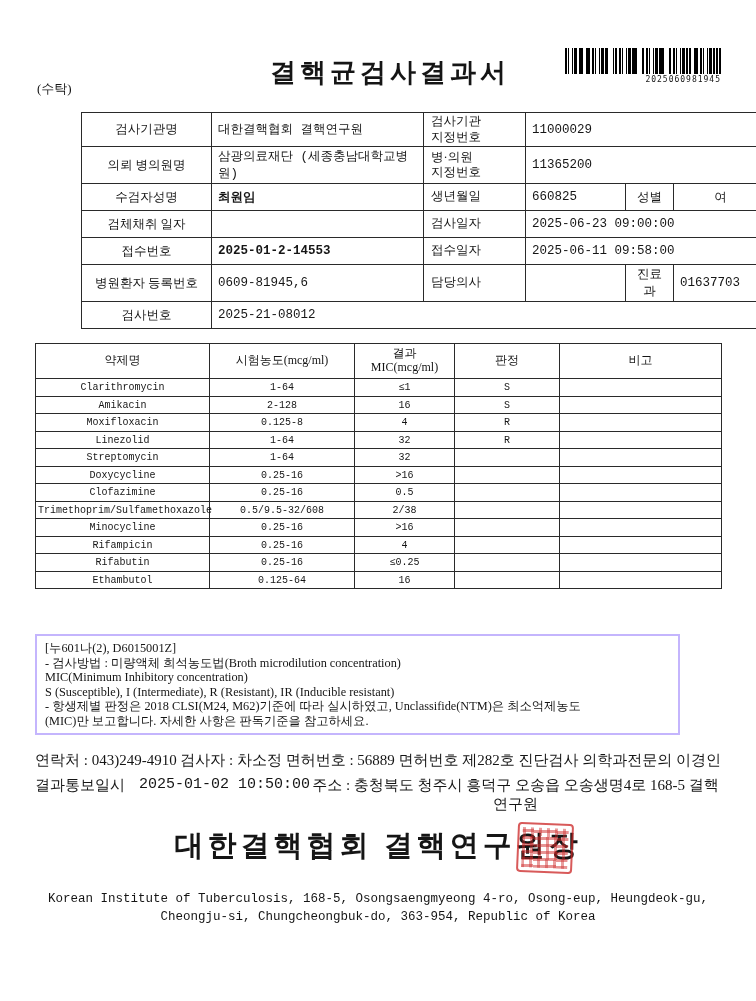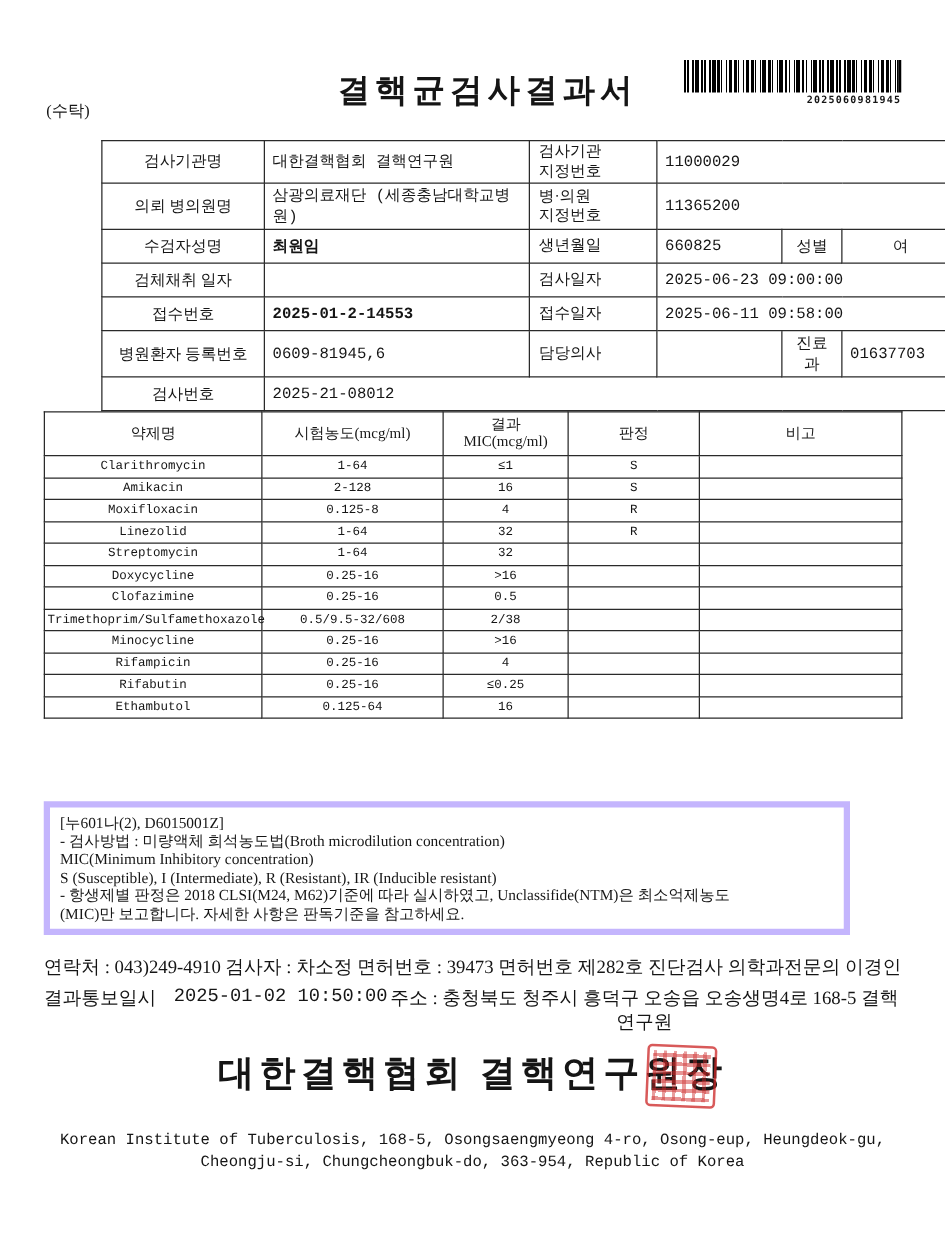--- a/index.html
+++ b/index.html
@@ -8,21 +8,21 @@
     font-family:"Liberation Serif","DejaVu Serif",serif;
     -webkit-font-smoothing:antialiased;
   }
   .page{position:relative;width:756px;height:1001px;padding:0 35px;box-sizing:border-box;overflow:hidden;}
 
   
   .header{position:relative;height:48px;margin-top:54px;}
   .consign{position:absolute;left:2px;bottom:4px;font-size:13px;}
   .title{position:absolute;left:50%;transform:translateX(-50%);bottom:0;margin:12px;
          font-size:26px;font-weight:bold;letter-spacing:4px;white-space:nowrap;}
-  .barcode-wrap{position:absolute;right:0;top:-6px;width:174px;font-weight:bold;}
+  .barcode-wrap{position:absolute;right:0;top:-6px;width:156px;}
   .barcode-bars{height:26px;background:
       repeating-linear-gradient(90deg,
         #000 0 2px,#fff 2px 3px,
         #000 3px 4px,#fff 4px 7px,
         #000 7px 8px,#fff 8px 9px,
         #000 9px 12px,#fff 12px 13.5px);
       border-right:2px solid #000;}
   .barcode-num{font-size:8px;text-align:right;letter-spacing:1px;
       font-family:"DejaVu Sans Mono",monospace;margin-top:1px;}
 
@@ -31,27 +31,27 @@
   .info{margin-top:10px;margin-left:46px;}
   .info td{border:1px solid #2a2a2a;font-size:12.5px;padding:1px 6px;vertical-align:middle;}
   .info .lbl{text-align:center;}
   .info .lbl2{text-align:left;padding-left:7px;line-height:1.25;}
   .info .val{font-family:"Liberation Mono","DejaVu Sans Mono",monospace;font-size:12.5px;text-align:left;}
   .info .ctr{text-align:center;}
   .bold{font-weight:bold;}
   .pre{white-space:pre-line;}
   .r30{height:30px;}.r32{height:32px;}.r33{height:33px;}.r27{height:27px;}.r36{height:36px;}
 
-  .drugs{border-radius:14px;}
+  .drugs{margin-top:14px;border-radius:14px;}
   .drugs th{border:1px solid #2a2a2a;font-size:12px;font-weight:normal;padding:2px;height:30px;line-height:1.15;}
   .drugs td{border:1px solid #2a2a2a;font-size:10px;text-align:center;padding:0 2px;height:16.5px;
       font-family:"Liberation Mono","DejaVu Sans Mono",monospace;}
 
   
-  .notes{margin-top:66px;width:645px;border:5px solid #c4b5fd;box-sizing:border-box;
+  .notes{margin-top:45px;width:645px;border:2px solid #c4b5fd;box-sizing:border-box;
       padding:5px 8px;font-size:12.3px;line-height:1.18;
       font-family:"Liberation Serif","DejaVu Serif",serif;}
   .notes div{white-space:nowrap;}
 
   
   .f-line{display:flex;font-size:15px;margin-top:4px;}
   .f-line1{margin-top:16px;justify-content:space-between;}
   .f-line2{margin-top:6px;}
   .f-line2 .addr{flex:1;text-align:center;}
   .report-dt{font-family:"Liberation Mono","DejaVu Sans Mono",monospace;margin-left:14px;}
@@ -251,21 +251,21 @@
     <div>[누601나(2), D6015001Z]</div>
     <div>- 검사방법 : 미량액체 희석농도법(Broth microdilution concentration)</div>
     <div>MIC(Minimum Inhibitory concentration)</div>
     <div>S (Susceptible), I (Intermediate), R (Resistant), IR (Inducible resistant)</div>
     <div>- 항생제별 판정은 2018 CLSI(M24, M62)기준에 따라 실시하였고, Unclassifide(NTM)은 최소억제농도</div>
     <div>(MIC)만 보고합니다. 자세한 사항은 판독기준을 참고하세요.</div>
   </div>
 
   <div class="f-line f-line1">
     <span>연락처 : 043)249-4910</span>
-    <span>검사자 : 차소정  면허번호 : 39473</span>
+    <span>검사자 : 차소정  면허번호 : 56889</span>
     <span>면허번호 제282호 진단검사 의학과전문의 이경인</span>
   </div>
 
   <div class="f-line f-line2">
     <span>결과통보일시</span>
     <span class="report-dt">2025-01-02 10:50:00</span>
     <span class="addr">주소 : 충청북도 청주시 흥덕구 오송읍 오송생명4로 168-5 결핵연구원</span>
   </div>
 
   <div class="org-line">

